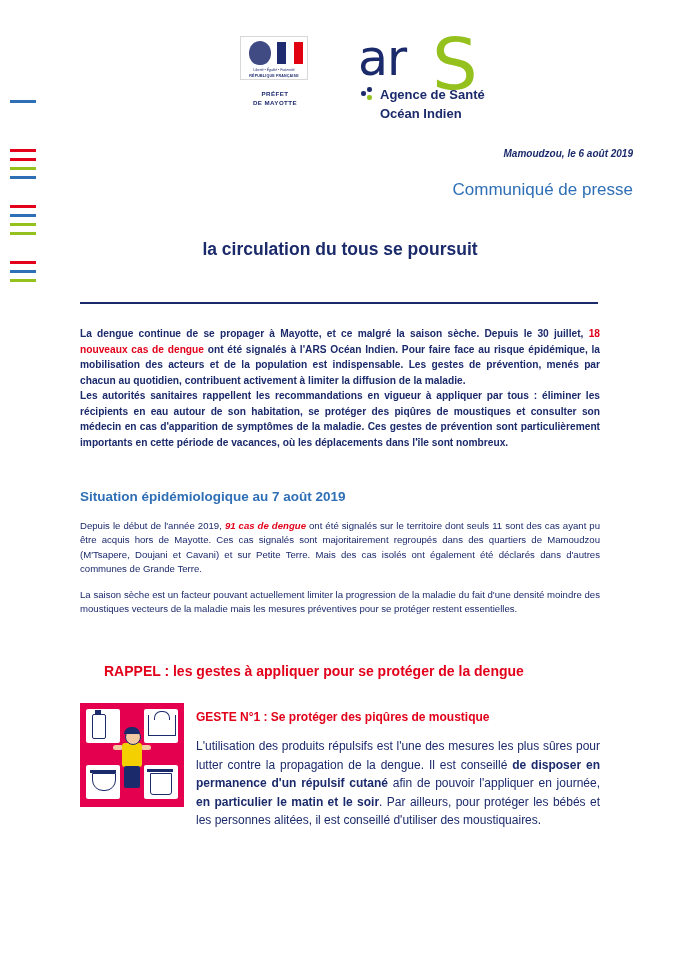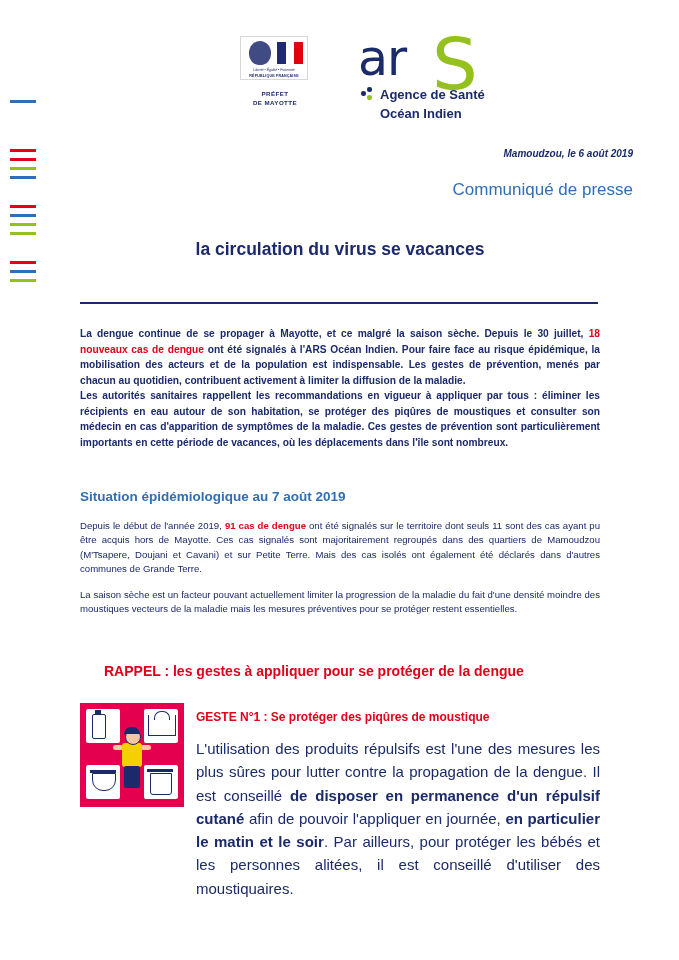--- a/index.html
+++ b/index.html
@@ -223,21 +223,21 @@
 
   .para {
     position: absolute;
     left: 80px;
     width: 520px;
     font-size: 9.6px;
     line-height: 1.5;
     text-align: justify;
     color: #1b2a6b;
   }
-  .para .hl { color: #e2001a; font-weight: bold; }
+  .para .hl { color: #e2001a; font-weight: bold; font-style: italic; }
   .p1 { top: 519px; }
   .p2 { top: 588px; }
 
   
   .geste-img {
     position: absolute;
     left: 80px;
     top: 703px;
     width: 104px;
     height: 104px;
@@ -314,21 +314,21 @@
     width: 400px;
     font-size: 12px;
     font-weight: bold;
     color: #e2001a;
   }
   .geste-text {
     position: absolute;
     left: 196px;
     top: 737px;
     width: 404px;
-    font-size: 15px;
+    font-size: 12px;
     line-height: 1.55;
     text-align: justify;
     color: #1b2a6b;
   }
   .geste-text b { font-weight: bold; }
 </style>
 </head>
 <body>
 
 <div class="left-bars">
@@ -381,21 +381,21 @@
       <div>Agence de Santé</div>
       <div>Océan Indien</div>
     </div>
   </div>
 </div>
 
 <div class="dateline">Mamoudzou, le 6 août 2019</div>
 <div class="cp-title">Communiqué de presse</div>
 
 <div class="doc-title">
-  <div>la circulation du virus se vacances</div>
+  <div>la circulation du tous se poursuit</div>
 </div>
 <div class="rule"></div>
 
 <div class="lead">
   <p><span>La dengue continue de se propager à Mayotte, et ce malgré la saison sèche. Depuis le 30 juillet, </span><span class="hl">18 nouveaux cas de dengue</span><span> ont été signalés   à l'ARS Océan Indien. Pour faire face au risque épidémique, la mobilisation des acteurs et de la population est indispensable. Les gestes de prévention, menés par chacun au quotidien, contribuent activement à limiter la diffusion de la maladie.</span></p>
   <p>Les autorités sanitaires rappellent les recommandations en vigueur à appliquer par tous : éliminer les récipients en eau autour de son habitation, se protéger des piqûres de moustiques et consulter son médecin en cas d'apparition de symptômes de la maladie. Ces gestes de prévention sont particulièrement importants en cette période de vacances, où les déplacements dans l'île sont nombreux.</p>
 </div>
 
 <div class="section-title blue">Situation épidémiologique au 7 août 2019</div>
 

